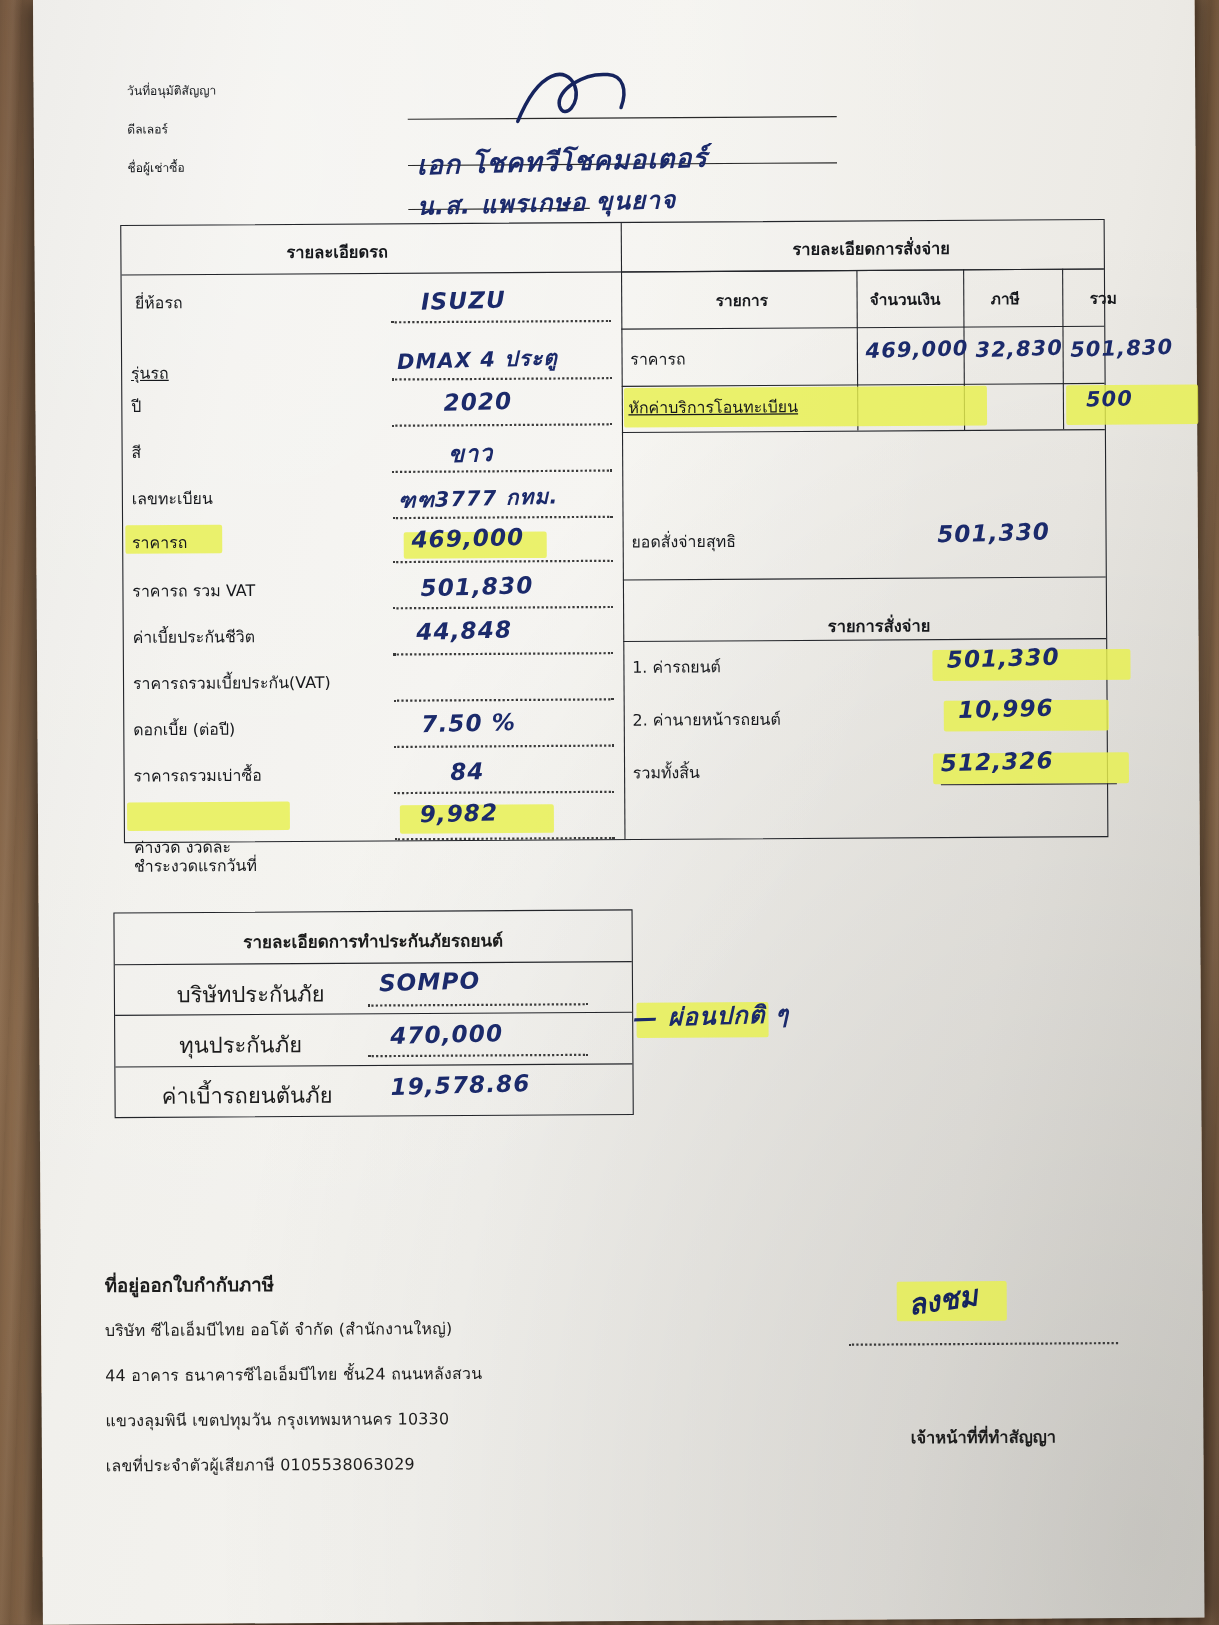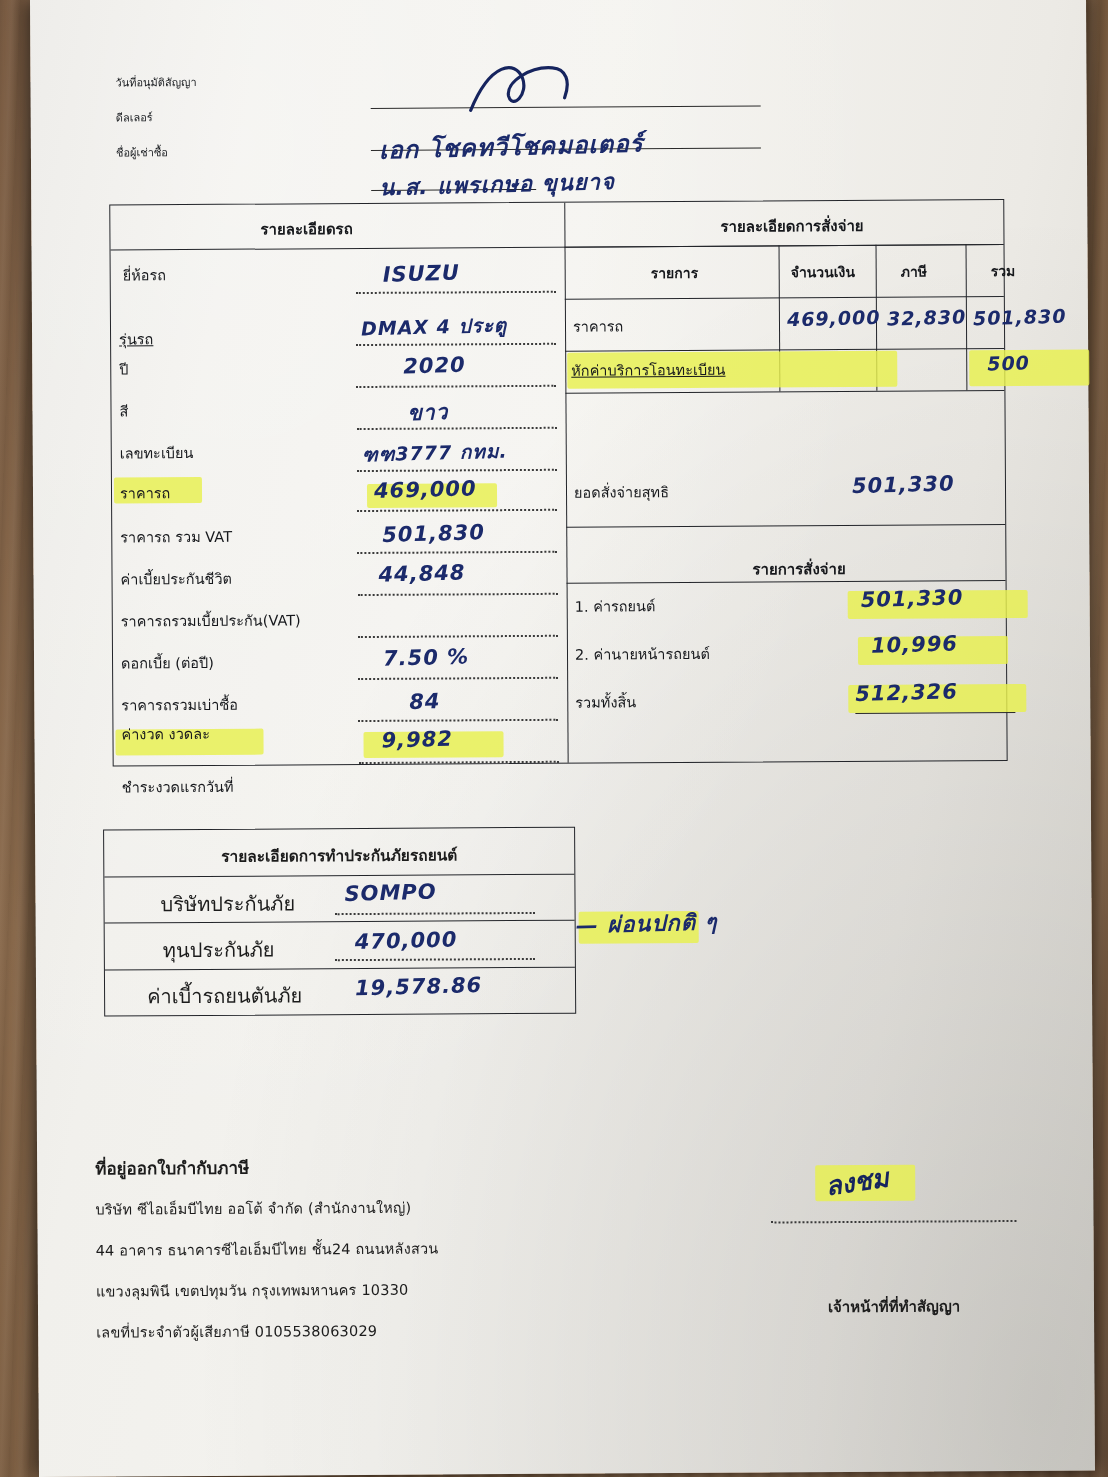--- a/index.html
+++ b/index.html
@@ -286,21 +286,21 @@
       <div class="rowlabel" style="left:8px; top:446px;">ดอกเบี้ย (ต่อปี)</div>
       <div class="dots" style="left:245px; top:474px; width:200px;"></div>
       <div class="hand" style="position:absolute; left:270px; top:442px;">7.50 %</div>
 
       <div class="rowlabel" style="left:8px; top:488px;">ราคารถรวมเบ่าซื้อ</div>
       <div class="dots" style="left:245px; top:516px; width:200px;"></div>
       <div class="hand" style="position:absolute; left:296px; top:486px;">84</div>
 
       <div class="hlbox" style="left:2px; top:524px; width:148px; height:26px;"></div>
       <div class="hlbox" style="left:250px; top:528px; width:140px; height:26px;"></div>
-      <div class="rowlabel" style="left:8px; top:517px;">ค่างวด งวดละ</div>
+      <div class="rowlabel" style="left:8px; top:553px;">ค่างวด งวดละ</div>
       <div class="dots" style="left:245px; top:558px; width:200px;"></div>
       <div class="hand" style="position:absolute; left:268px; top:524px;">9,982</div>
 
       <div class="rowlabel" style="left:8px; top:570px;">ชำระงวดแรกวันที่</div>
 
       <div class="rowlabel" style="left:462px; top:112px;">ราคารถ</div>
       <div class="hand" style="position:absolute; left:676px; top:106px; font-size:19px;">469,000</div>
       <div class="hand" style="position:absolute; left:776px; top:106px; font-size:19px;">32,830</div>
       <div class="hand" style="position:absolute; left:862px; top:106px; font-size:19px;">501,830</div>
 

